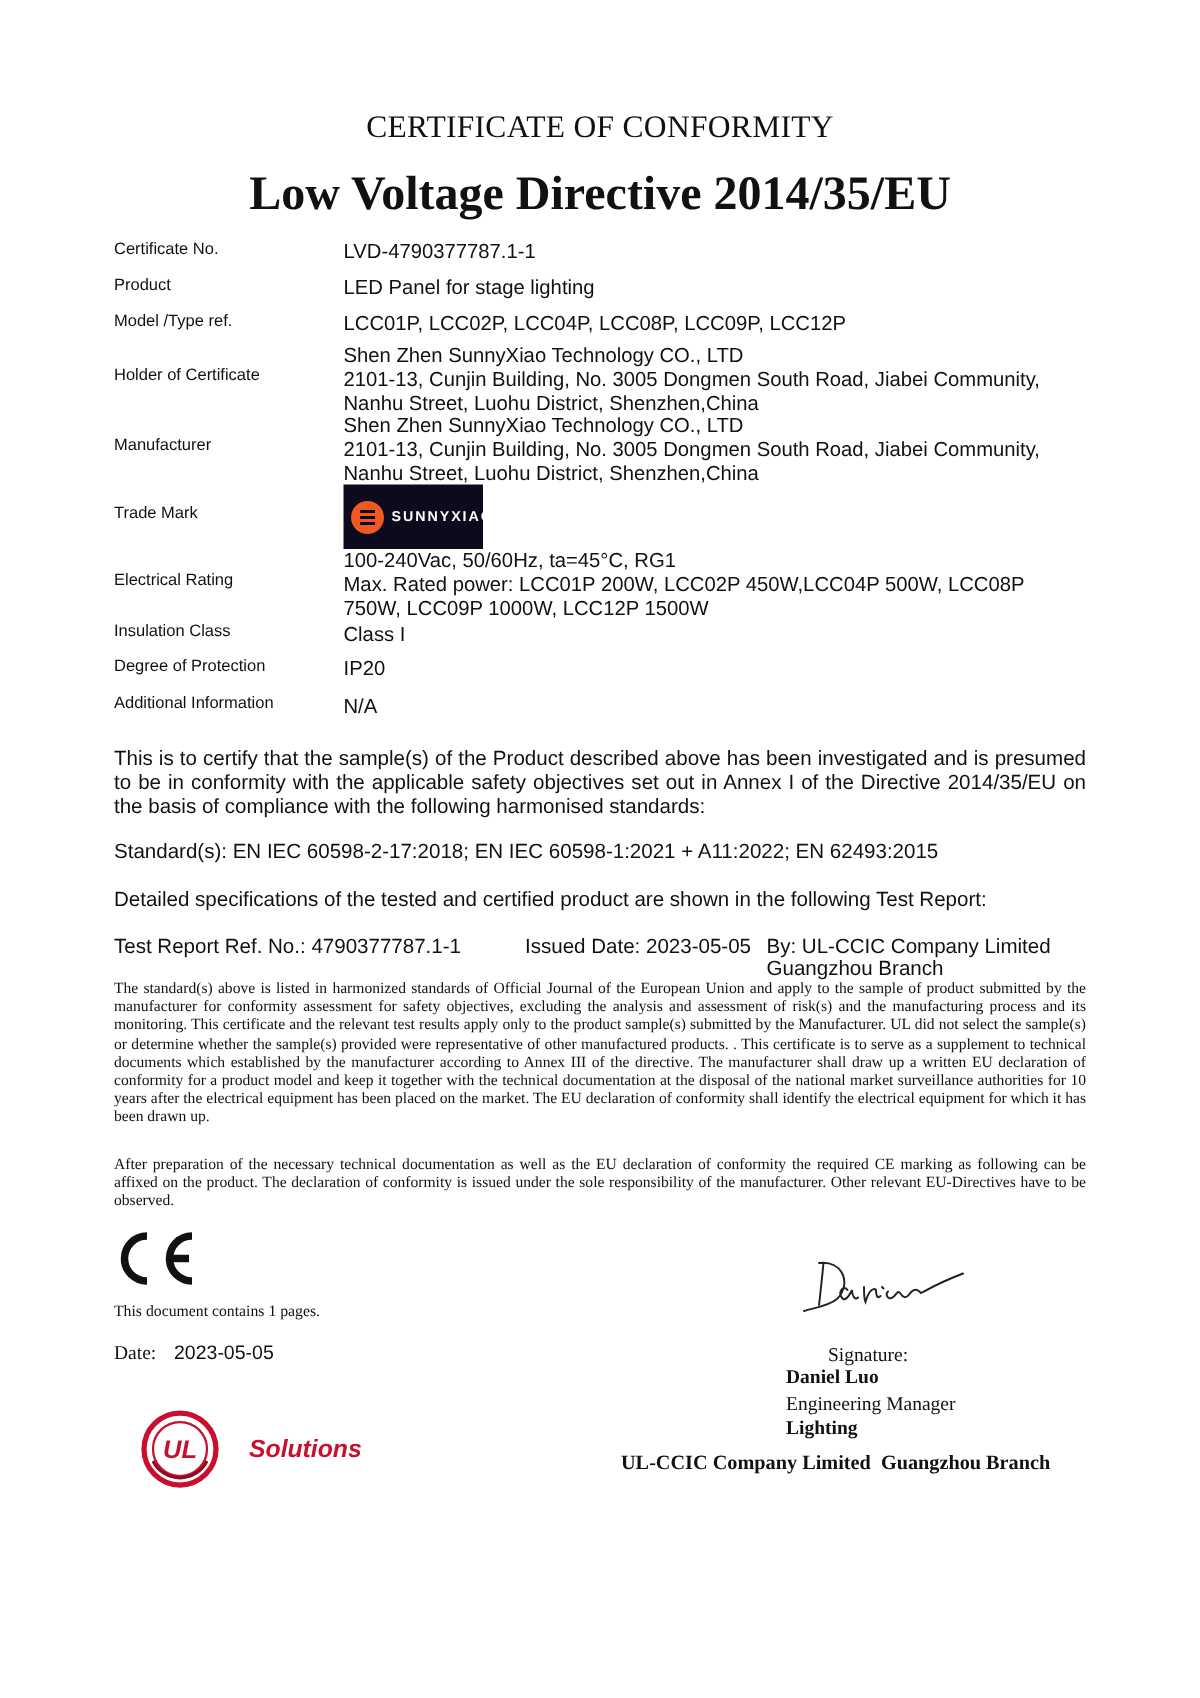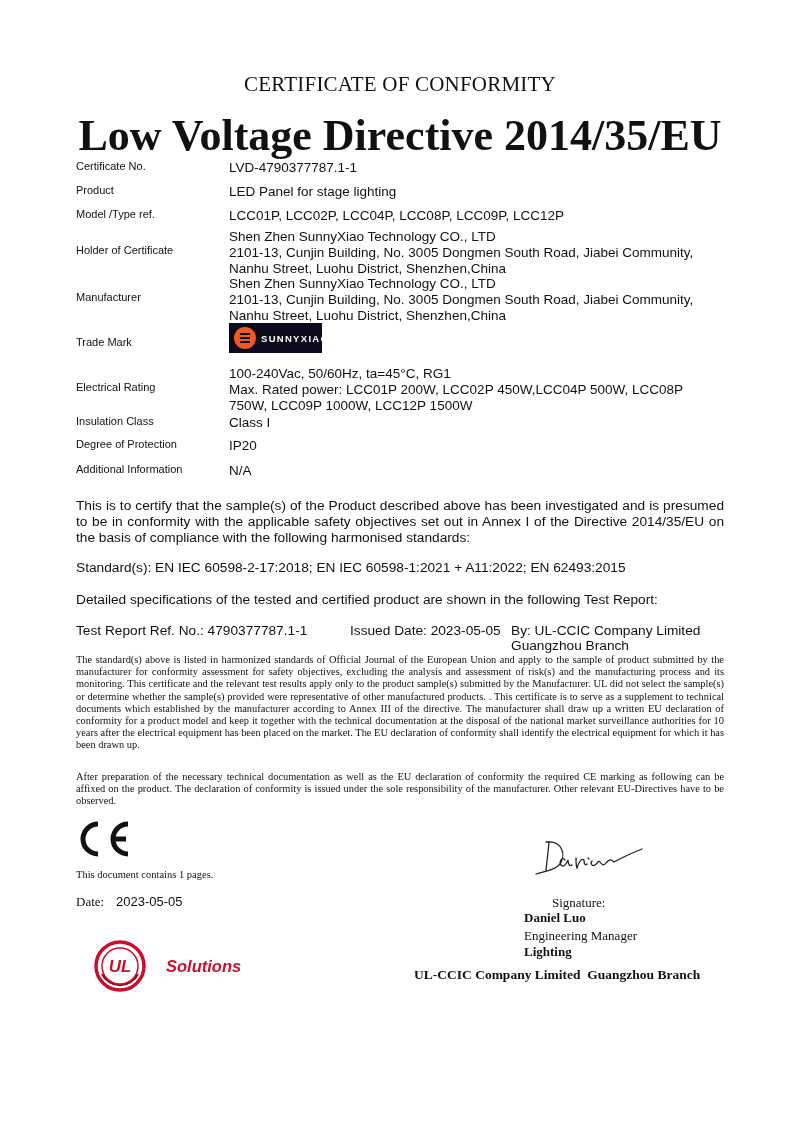--- a/index.html
+++ b/index.html
@@ -2,26 +2,26 @@
 <html><head>
 <meta charset="utf-8">
 <style>
   html, body { margin: 0; padding: 0; background: #ffffff; }
   body { width: 800px; height: 1132px; position: relative; overflow: hidden; color: #111; }
   .sans { font-family: "Liberation Sans", sans-serif; }
   .serif { font-family: "Liberation Serif", serif; }
   .abs { position: absolute; }
 
   .doc-title { top: 72px; left: 0; width: 800px; text-align: center; font-size: 21px; letter-spacing: 0.2px; }
-  .directive { top: 110px; left: 0; width: 800px; text-align: center; font-size: 44px; font-weight: bold; }
+  .directive { top: 110px; left: 0; width: 800px; text-align: center; font-size: 32px; font-weight: bold; }
 
   .field-label { left: 76px; font-size: 11px; }
   .field-value { left: 229px; font-size: 13.5px; line-height: 16px; }
 
-  .logo-box { left: 229px; top: 323px; width: 93px; height: 30px; background: #0c0a1c; display: flex; align-items: center; }
+  .logo-box { left: 229px; top: 323px; width: 93px; height: 43px; background: #0c0a1c; display: flex; align-items: center; }
   .logo-mark { width: 22px; height: 22px; border-radius: 50%; background: #f05a22; margin-left: 5px; position: relative; flex: none; }
   .logo-mark span { position: absolute; left: 6px; right: 6px; height: 2px; background: #0c0a1c; }
   .logo-text { color: #fff; font-weight: bold; font-size: 9.5px; letter-spacing: 1.3px; margin-left: 5px; }
 
   .para { left: 76px; width: 648px; font-size: 13.7px; line-height: 16px; text-align: justify; }
   .small-para { left: 76px; width: 648px; font-size: 10.4px; line-height: 12.2px; text-align: justify; }
   .ce-svg { left: 76px; top: 820px; }
 
   .sig-text { font-size: 13px; }
   .ul-logo { left: 94px; top: 940px; display: flex; align-items: center; font-style: italic; }

